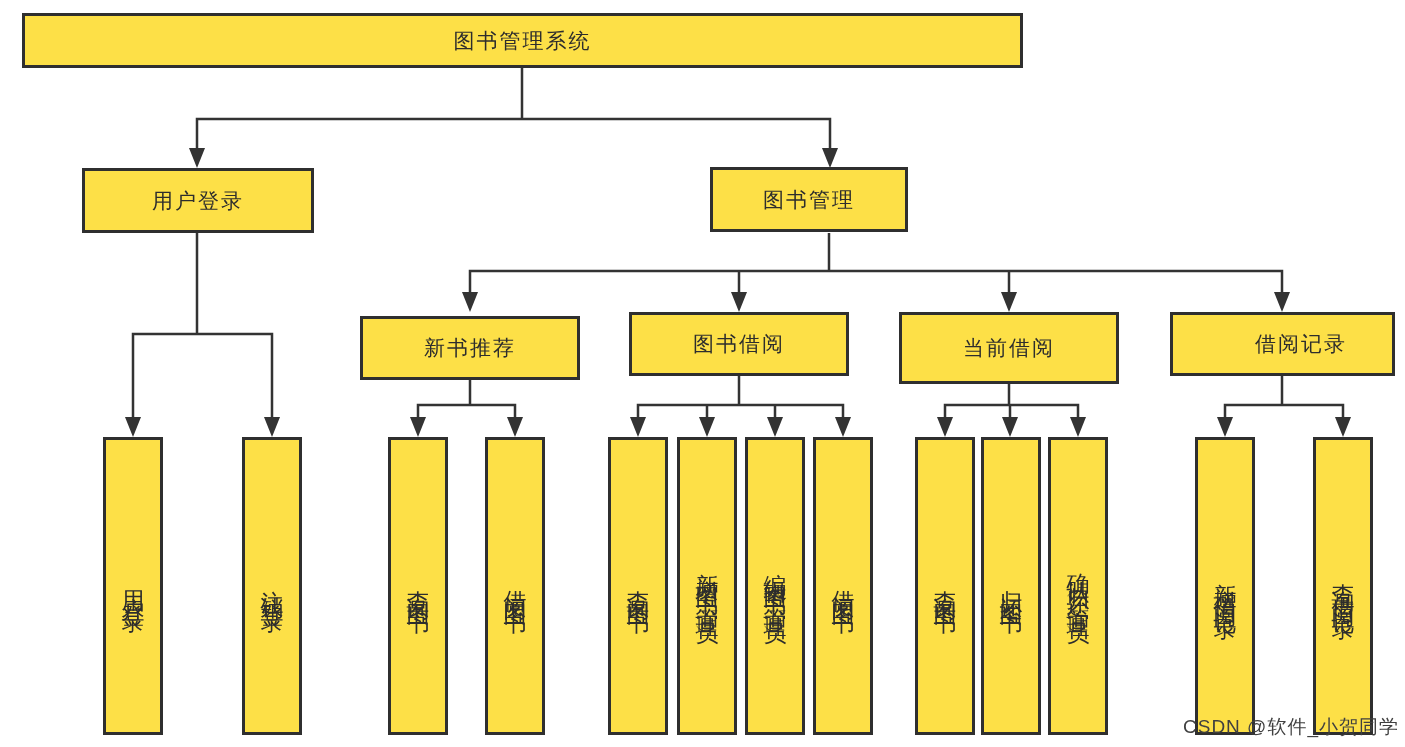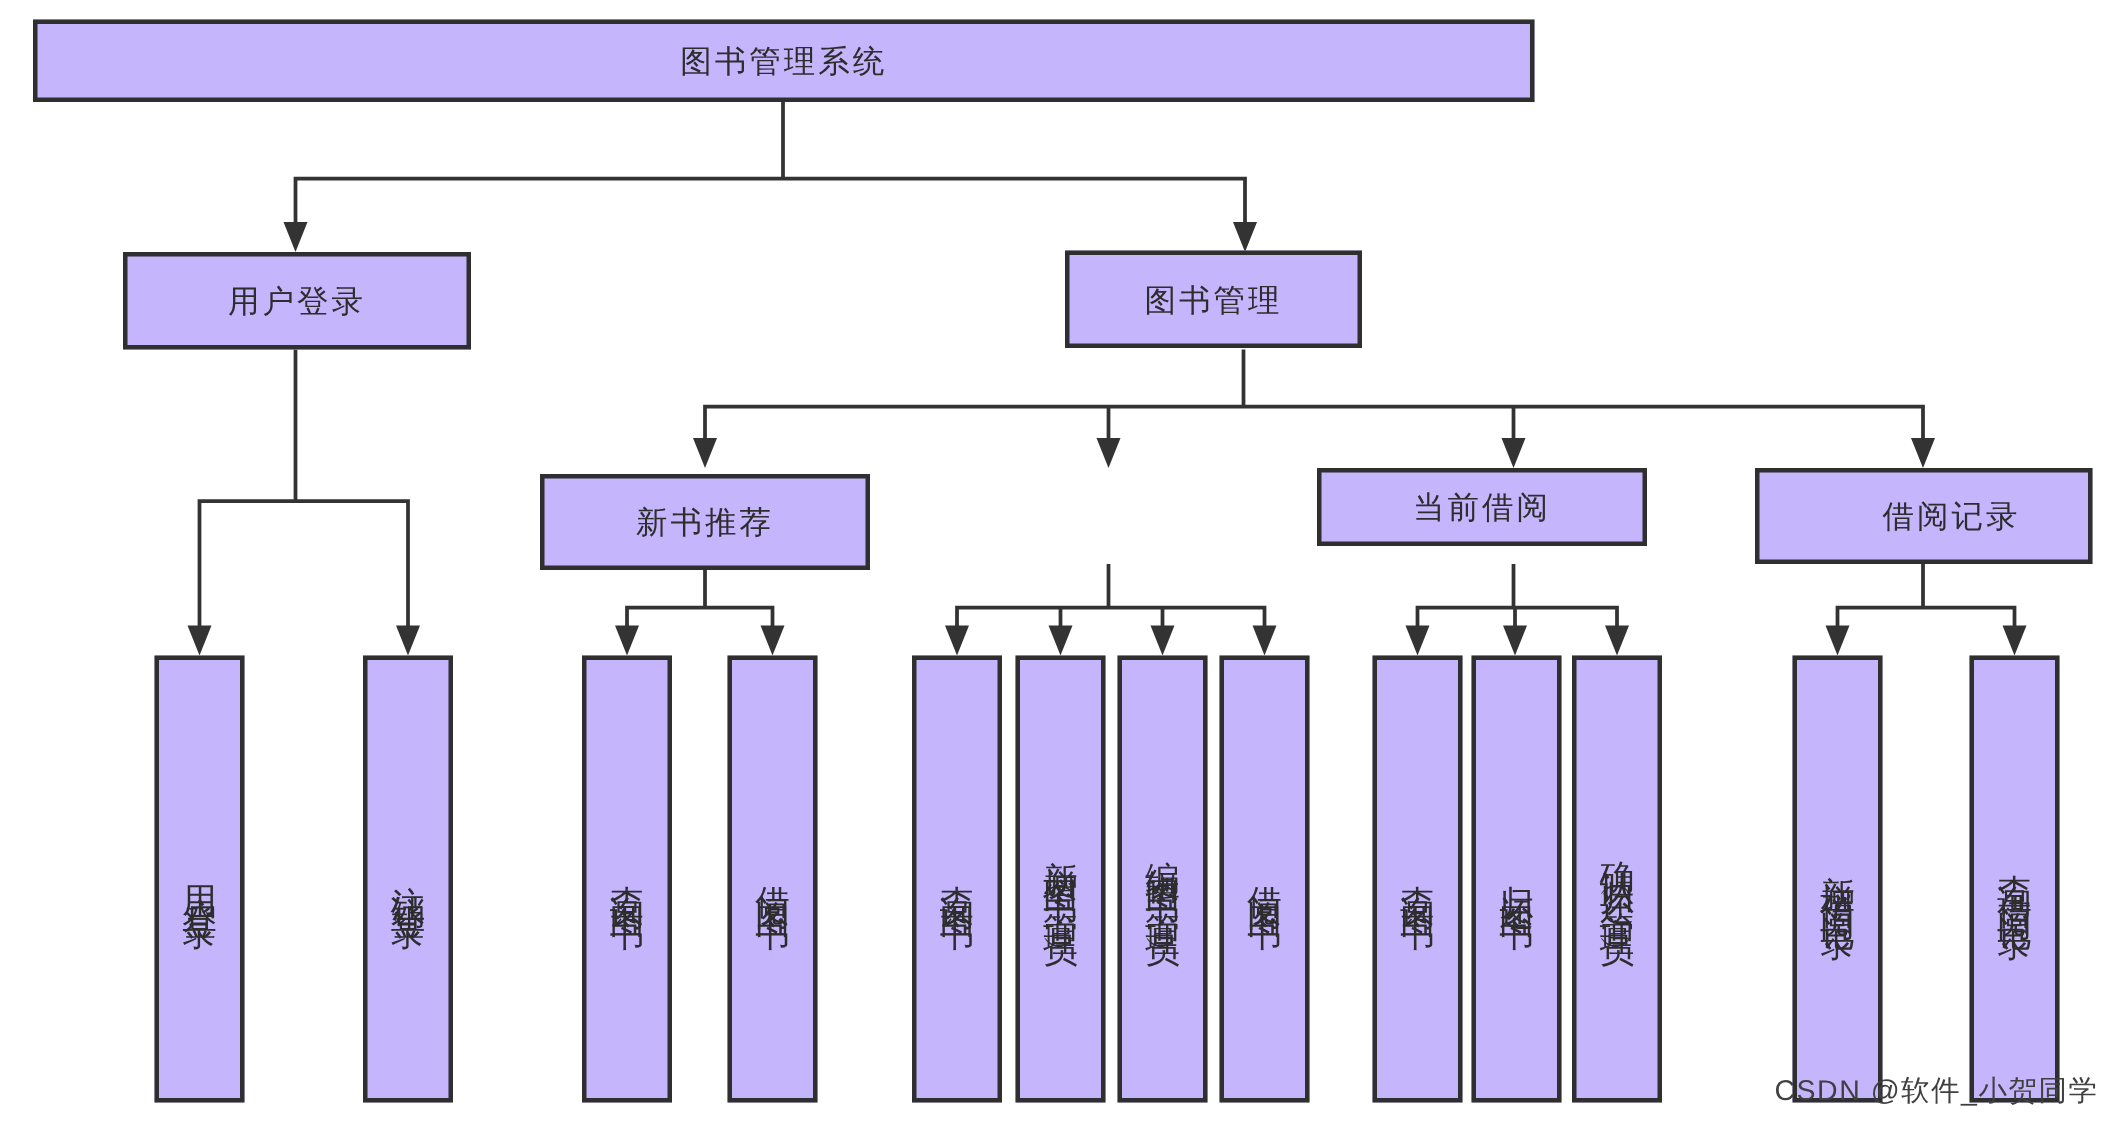--- a/index.html
+++ b/index.html
@@ -7,21 +7,21 @@
     position:relative;
     width:1405px;height:747px;
     background:#ffffff;
     font-family:"Liberation Sans","DejaVu Sans",sans-serif;
     overflow:hidden;
   }
   .connectors{position:absolute;left:0;top:0;z-index:1;}
   .box{
     position:absolute;
     box-sizing:border-box;
-    background:#c4b5fd;
+    background:#fde047;
     border:3px solid #2f2f2f;
     display:flex;
     align-items:center;
     justify-content:center;
     color:#2d2d2d;
     z-index:2;
   }
   .hlabel{
     font-size:21px;
     letter-spacing:2px;
@@ -97,21 +97,24 @@
   <div class="box" style="left:82px;top:168px;width:232px;height:65px;">
     <span class="hlabel">用户登录</span>
   </div>
   <div class="box" style="left:710px;top:167px;width:198px;height:65px;">
     <span class="hlabel">图书管理</span>
   </div>
 
   <div class="box" style="left:360px;top:316px;width:220px;height:64px;">
     <span class="hlabel">新书推荐</span>
   </div>
-  <div class="box" style="left:878px;top:312px;width:220px;height:52px;">
+  <div class="box" style="left:629px;top:312px;width:220px;height:64px;">
+    <span class="hlabel">图书借阅</span>
+  </div>
+  <div class="box" style="left:899px;top:312px;width:220px;height:72px;">
     <span class="hlabel">当前借阅</span>
   </div>
   <div class="box" style="left:1170px;top:312px;width:225px;height:64px;padding-left:37px;">
     <span class="hlabel">借阅记录</span>
   </div>
 
   <div class="box leaf" style="left:103px;top:437px;width:60px;height:298px;">
     <span class="vlabel">用户登录</span>
   </div>
   <div class="box leaf" style="left:242px;top:437px;width:60px;height:298px;">

